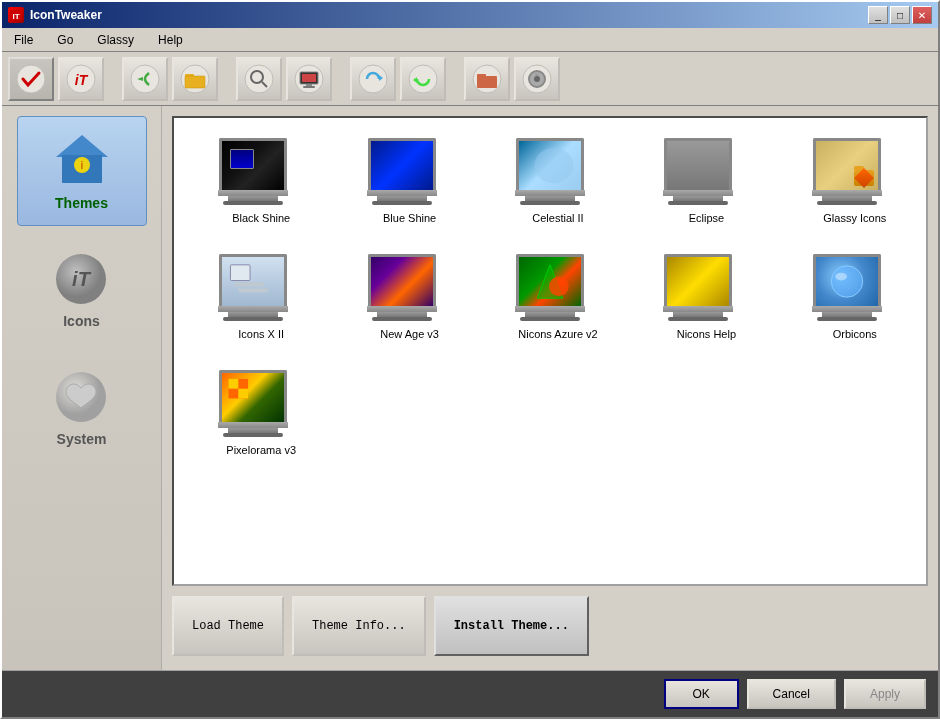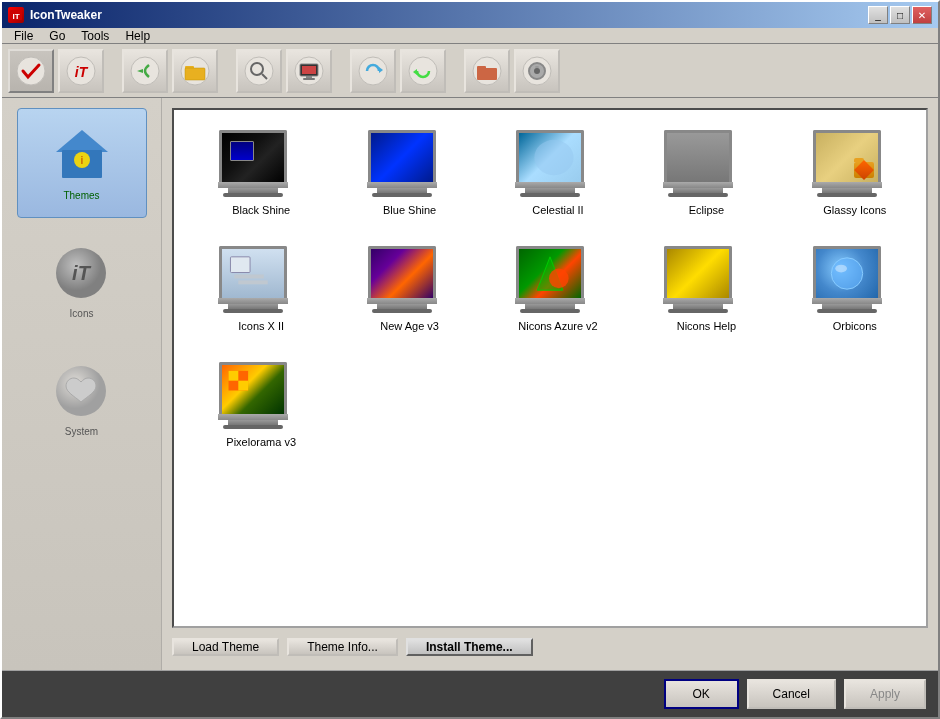--- a/index.html
+++ b/index.html
@@ -75,23 +75,23 @@
     .title-btn.close-btn {
       background: linear-gradient(to bottom, #e06060, #c04040);
       color: white;
     }
 
     
     .menu-bar {
       background: #d4d0c8;
       padding: 2px 4px;
       display: flex;
-      gap: 0;
+      gap: 8px;
       border-bottom: 1px solid #808080;
-      height: 16px;
+      height: 24px;
       align-items: center;
     }
     .menu-item {
       padding: 2px 8px;
       cursor: pointer;
       font-size: 12px;
     }
 
     
     .toolbar {
@@ -160,22 +160,22 @@
       border: 1px solid #6090c0;
     }
     .sidebar-item-icon {
       width: 60px;
       height: 60px;
       display: flex;
       align-items: center;
       justify-content: center;
     }
     .sidebar-item-label {
-      font-size: 10px;
-      font-weight: normal;
+      font-size: 14px;
+      font-weight: bold;
       color: #006000;
     }
     .sidebar-item:not(.active) .sidebar-item-label {
       color: #333;
     }
 
     
     .theme-area {
       flex: 1;
       display: flex;
@@ -265,28 +265,29 @@
     .screen-pixelorama { background: linear-gradient(135deg, #ff6600 0%, #ffcc00 40%, #336600 60%, #003300 100%); }
 
     
     .buttons-area {
       display: flex;
       gap: 8px;
       padding: 10px 0 4px 0;
       justify-content: flex-start;
     }
     .action-btn {
-      padding: 0 18px;
+      padding: 21px 18px;
       background: linear-gradient(to bottom, #e8e4de, #c8c4be);
       border: 2px solid #c0bdb8;
       border-top-color: #e8e4de;
       border-left-color: #e8e4de;
       cursor: pointer;
       font-size: 12px;
       min-width: 100px;
+      font-family: Liberation Mono, monospace;
     }
     .action-btn.primary {
       border-color: #606060;
       border-top-color: #e0e0e0;
       border-left-color: #e0e0e0;
       background: linear-gradient(to bottom, #e0e0e0, #c0c0c0);
       font-weight: bold;
     }
 
     
@@ -379,21 +380,21 @@
     <div class="title-buttons">
       <button class="title-btn">_</button>
       <button class="title-btn">□</button>
       <button class="title-btn close-btn">✕</button>
     </div>
   </div>
 
   <div class="menu-bar">
     <span class="menu-item">File</span>
     <span class="menu-item">Go</span>
-    <span class="menu-item">Tools</span>
+    <span class="menu-item">Glassy</span>
     <span class="menu-item">Help</span>
   </div>
 
   <div class="toolbar">
     <button class="toolbar-btn active">
       <svg width="32" height="32" viewBox="0 0 32 32">
         <circle cx="16" cy="16" r="14" fill="#e8e4de" stroke="#c0bdb8" stroke-width="1"></circle>
         <polyline points="8,16 13,22 24,10" stroke="#cc0000" stroke-width="3" fill="none" stroke-linecap="round"></polyline>
       </svg>
     </button>

